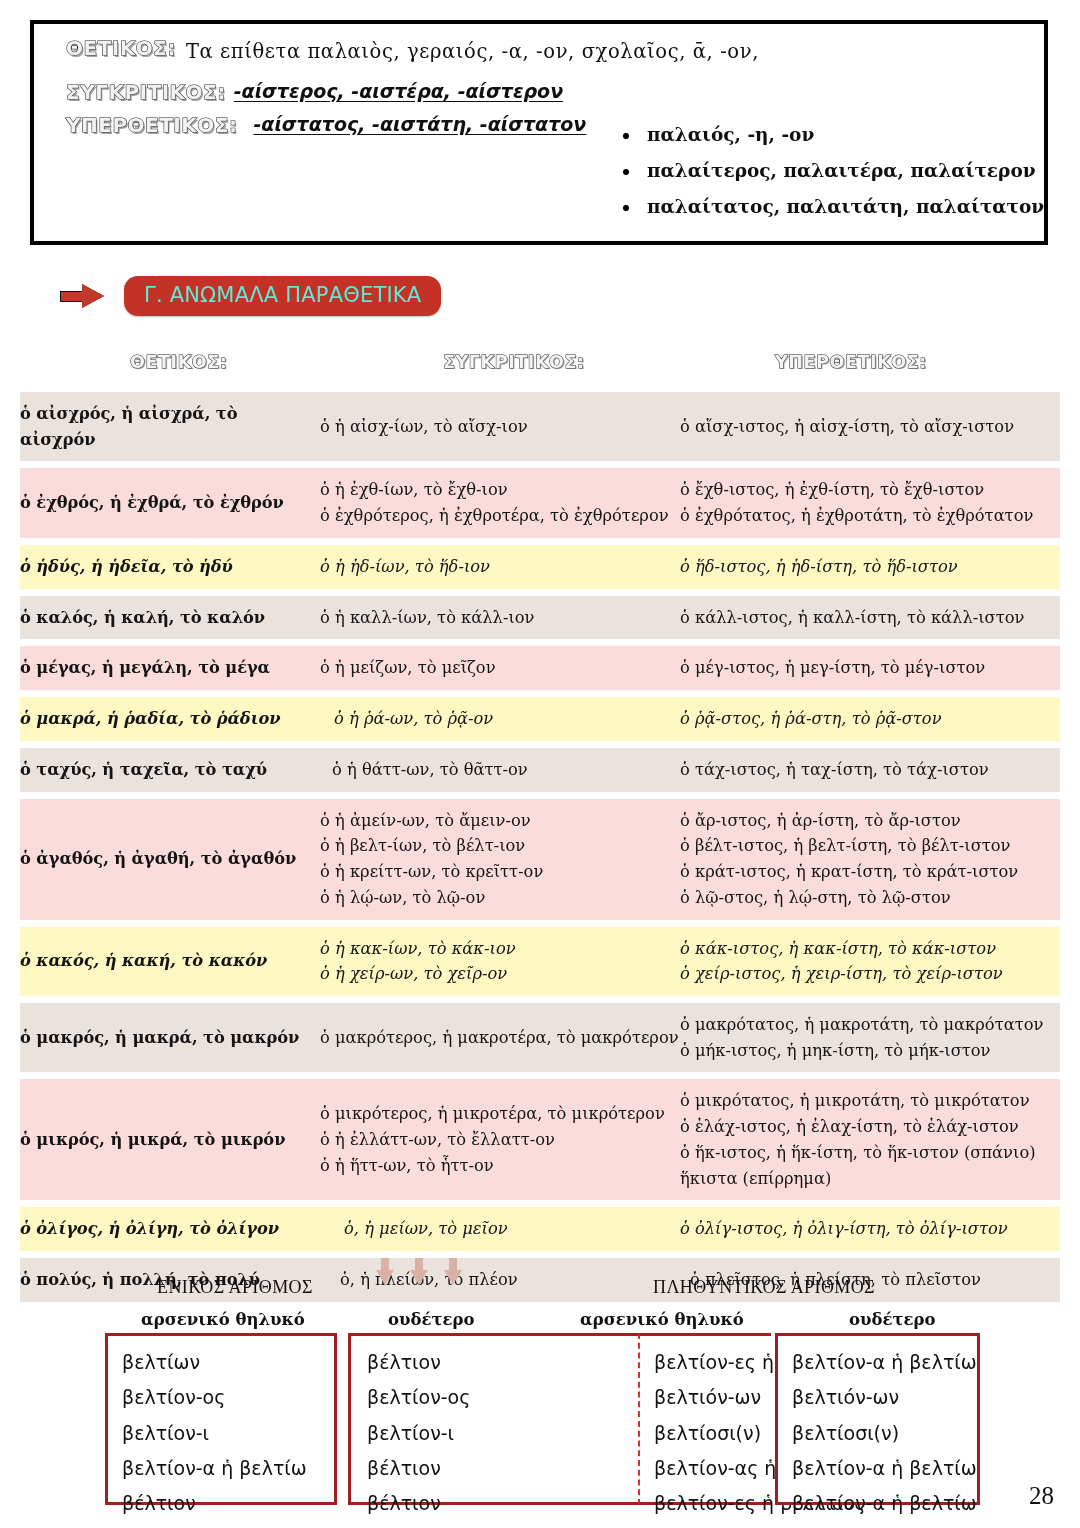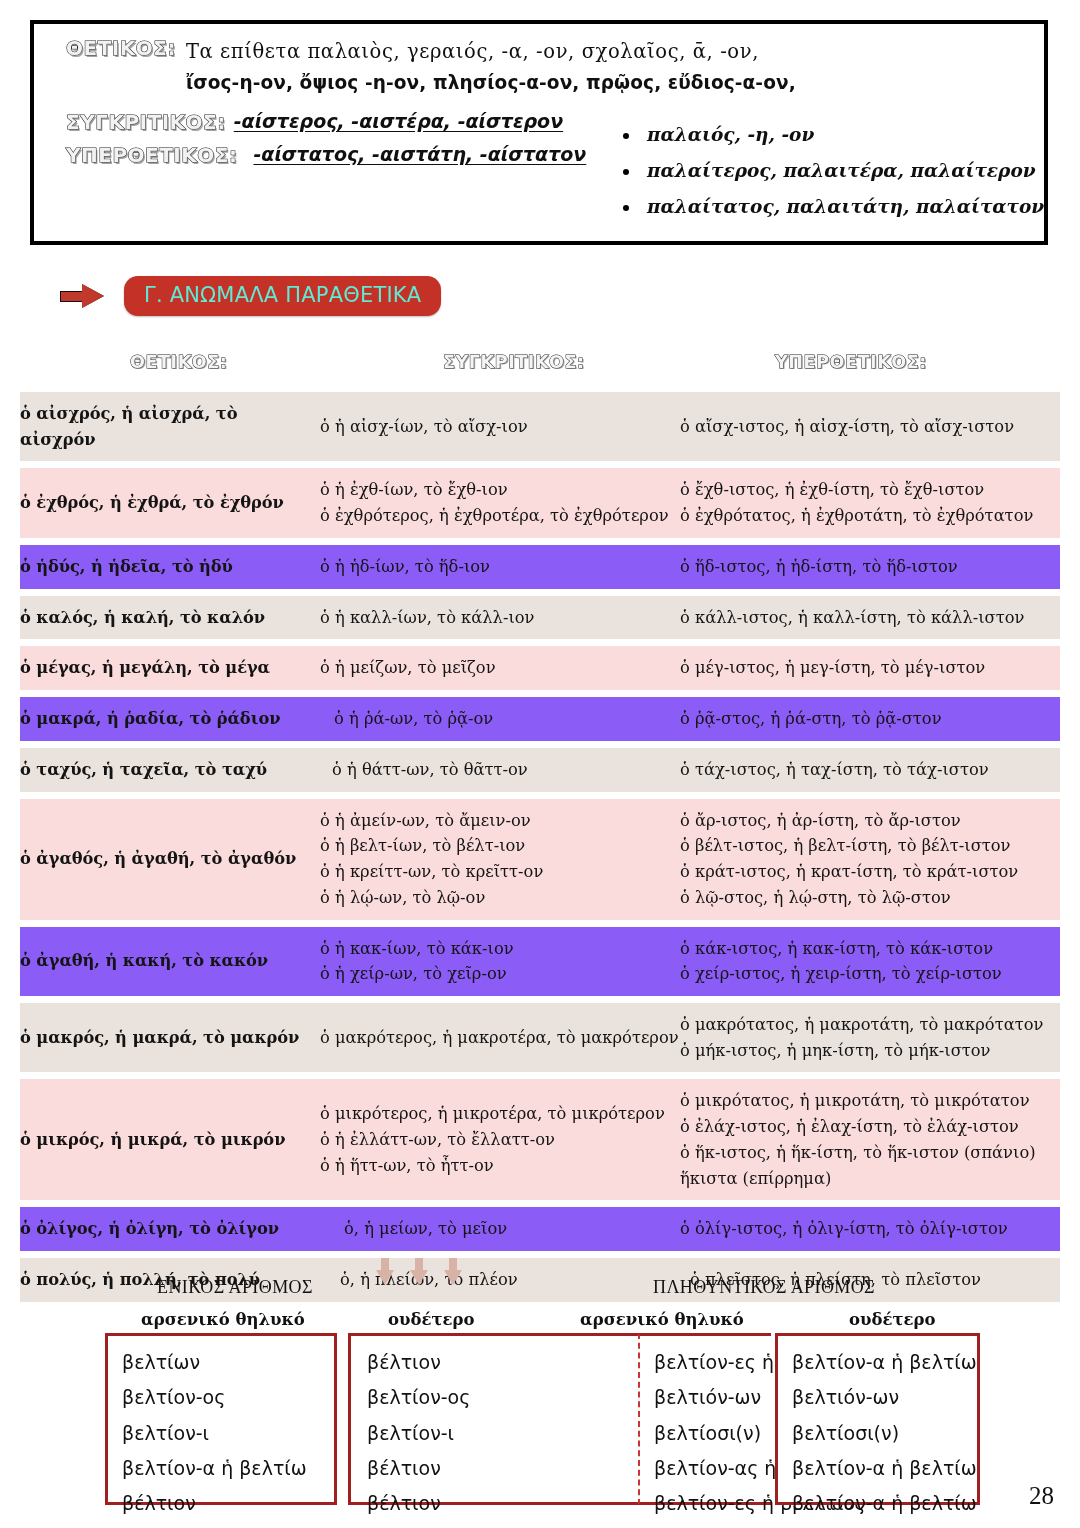--- a/index.html
+++ b/index.html
@@ -49,21 +49,20 @@
     font-size: 19px;
     text-decoration: underline;
     text-underline-offset: 3px;
     color: #101010;
     white-space: nowrap;
   }
   .tb-bullets {
     position: absolute;
     left: 585px; top: 100px;
     list-style: none;
-    font-style: italic;
   }
   .tb-bullets li {
     position: relative;
     font-family: "DejaVu Serif", serif;
     font-weight: 700;
     font-size: 18.5px;
     color: #101010;
     margin-bottom: 15px;
     padding-left: 28px;
     white-space: nowrap;
@@ -151,21 +150,21 @@
     color: #141414;
   }
   .gtable tr.sep td { padding: 0; height: 7px; background: #fff !important; }
   .c-pos { width: 300px; padding-left: 10px; font-weight: 700; font-size: 16px; letter-spacing: -.1px; }
   .c-cmp { width: 360px; }
   .c-sup { width: 380px; }
   .gtable .line { display: block; white-space: nowrap; }
 
   .stripe-a td { background: #eae2dc; }
   .stripe-b td { background: #fbdcdc; }
-  .stripe-c td { background: #8b5cf6; }
+  .stripe-c td { background: #fef9c3; font-style: italic; }
 
   .indent-1 { padding-left: 6px; }
   .indent-2 { padding-left: 0px; }
 
   
   .arrow-trio { position: absolute; left: 376px; top: 1258px; display: flex; gap: 16px; }
   .down-arrow { position: relative; width: 18px; height: 30px; }
   .down-arrow .st { position: absolute; left: 5px; top: 0; width: 8px; height: 14px; background: #d9b2a6; }
   .down-arrow .hd {
     position: absolute; left: 0; top: 12px;
@@ -235,21 +234,20 @@
 <body>
 
 <div class="page">
 
   <div class="top-box">
     <div class="tb-inner">
       <div class="tb-row" style="padding-left:32px;">
         <div class="tb-label">ΘΕΤΙΚΟΣ:</div>
         <div class="tb-thetikos-lines" style="margin-left:10px;">
           <div class="tb-line1">Τα επίθετα παλαιὸς, γεραιός, -α, -ον, σχολαῖος, ᾱ, -ον,</div>
-          <div class="tb-line2">ἴσος-η-ον, ὄψιος -η-ον, πλησίος-α-ον, πρῷος, εὔδιος-α-ον,</div>
         </div>
       </div>
       <div class="tb-row" style="padding-left:32px; margin-top:12px;">
         <div class="tb-label">ΣΥΓΚΡΙΤΙΚΟΣ:</div>
         <div class="tb-value" style="margin-left:8px;">-αίστερος, -αιστέρα, -αίστερον</div>
       </div>
       <div class="tb-row" style="padding-left:32px; margin-top:9px;">
         <div class="tb-label">ΥΠΕΡΘΕΤΙΚΟΣ:</div>
         <div class="tb-value" style="margin-left:16px;">-αίστατος, -αιστάτη, -αίστατον</div>
       </div>
@@ -387,21 +385,21 @@
           <span class="line">ὁ βέλτ-ιστος, ἡ βελτ-ίστη, τὸ βέλτ-ιστον</span>
           <span class="line">ὁ κράτ-ιστος, ἡ κρατ-ίστη, τὸ κράτ-ιστον</span>
           <span class="line">ὁ λῷ-στος, ἡ λῴ-στη, τὸ λῷ-στον</span>
         </td>
       </tr>
       <tr class="sep">
           <td colspan="3"></td>
         </tr>
 
       <tr class="stripe-c">
-        <td class="c-pos">ὁ ἀγαθή, ἡ κακή, τὸ κακόν</td>
+        <td class="c-pos">ὁ κακός, ἡ κακή, τὸ κακόν</td>
         <td class="c-cmp indent-1">
           <span class="line">ὁ ἡ κακ-ίων, τὸ κάκ-ιον</span>
           <span class="line">ὁ ἡ χείρ-ων, τὸ χεῖρ-ον</span>
         </td>
         <td class="c-sup indent-2">
           <span class="line">ὁ κάκ-ιστος, ἡ κακ-ίστη, τὸ κάκ-ιστον</span>
           <span class="line">ὁ χείρ-ιστος, ἡ χειρ-ίστη, τὸ χείρ-ιστον</span>
         </td>
       </tr>
       <tr class="sep">

